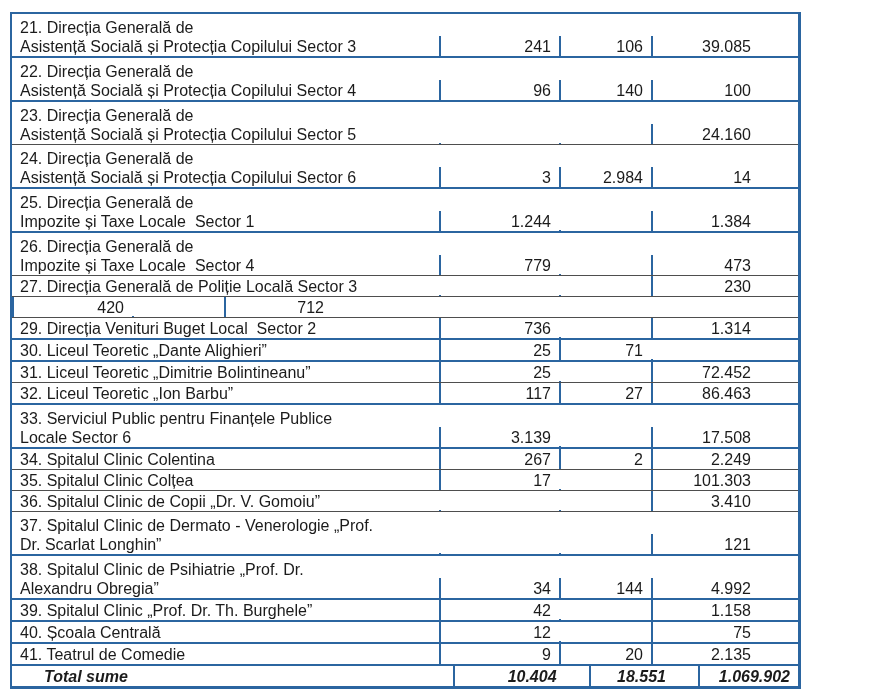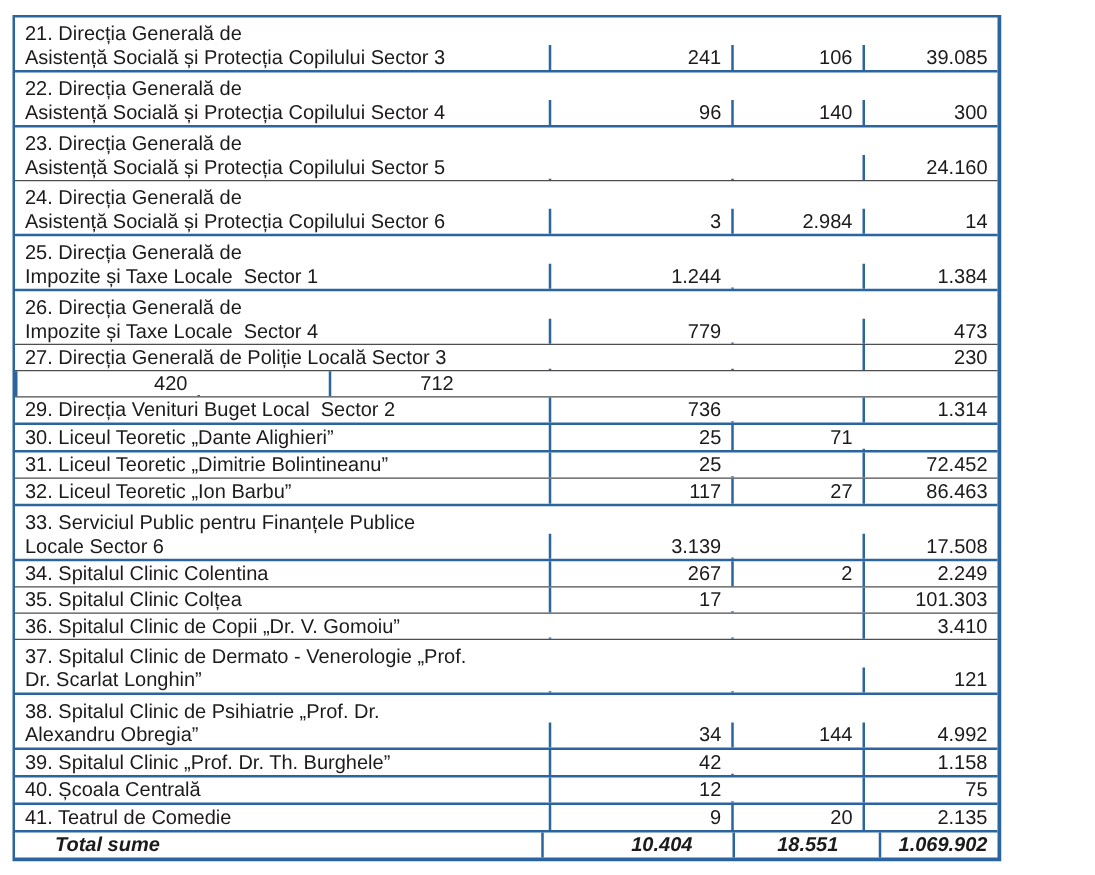--- a/index.html
+++ b/index.html
@@ -48,22 +48,22 @@
   .cell.name {
     width: 427px;
     padding: 1px 4px 0 8px;
     white-space: pre-wrap;
   }
   .cell.num {
     text-align: right;
     padding: 1px 8px 0 0;
     border-left: 2px solid #2b65a0;
   }
-  .cell.c1 { width: 146px; }
-  .cell.c2 { width: 105px; }
+  .cell.c1 { width: 120px; }
+  .cell.c2 { width: 92px; }
   .cell.c3 { width: 108px; }
   .row.total .cell {
     font-weight: bold;
     font-style: italic;
     margin-left: 24px;
   }
 </style>
 </head>
 <body>
 
@@ -76,21 +76,21 @@
       <div class="cell num c1">241</div>
       <div class="cell num c2">106</div>
       <div class="cell num c3">39.085</div>
     </div>
 
     <div class="row tall">
       <div class="cell name">22. Direcția Generală de
 Asistență Socială și Protecția Copilului Sector 4</div>
       <div class="cell num c1">96</div>
       <div class="cell num c2">140</div>
-      <div class="cell num c3">300</div>
+      <div class="cell num c3">100</div>
     </div>
 
     <div class="row tall">
       <div class="cell name">23. Direcția Generală de
 Asistență Socială și Protecția Copilului Sector 5</div>
       <div class="cell num c1"></div>
       <div class="cell num c2"></div>
       <div class="cell num c3">24.160</div>
     </div>
 

